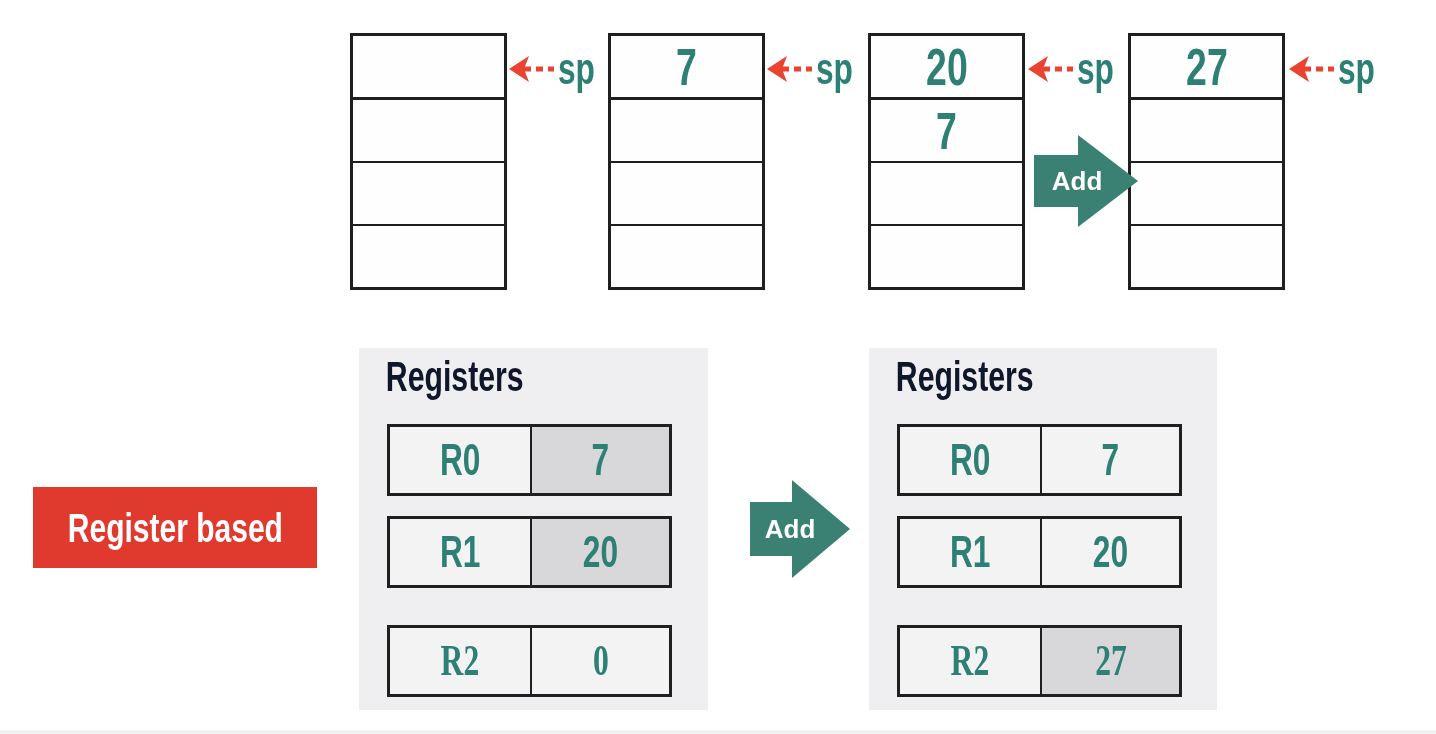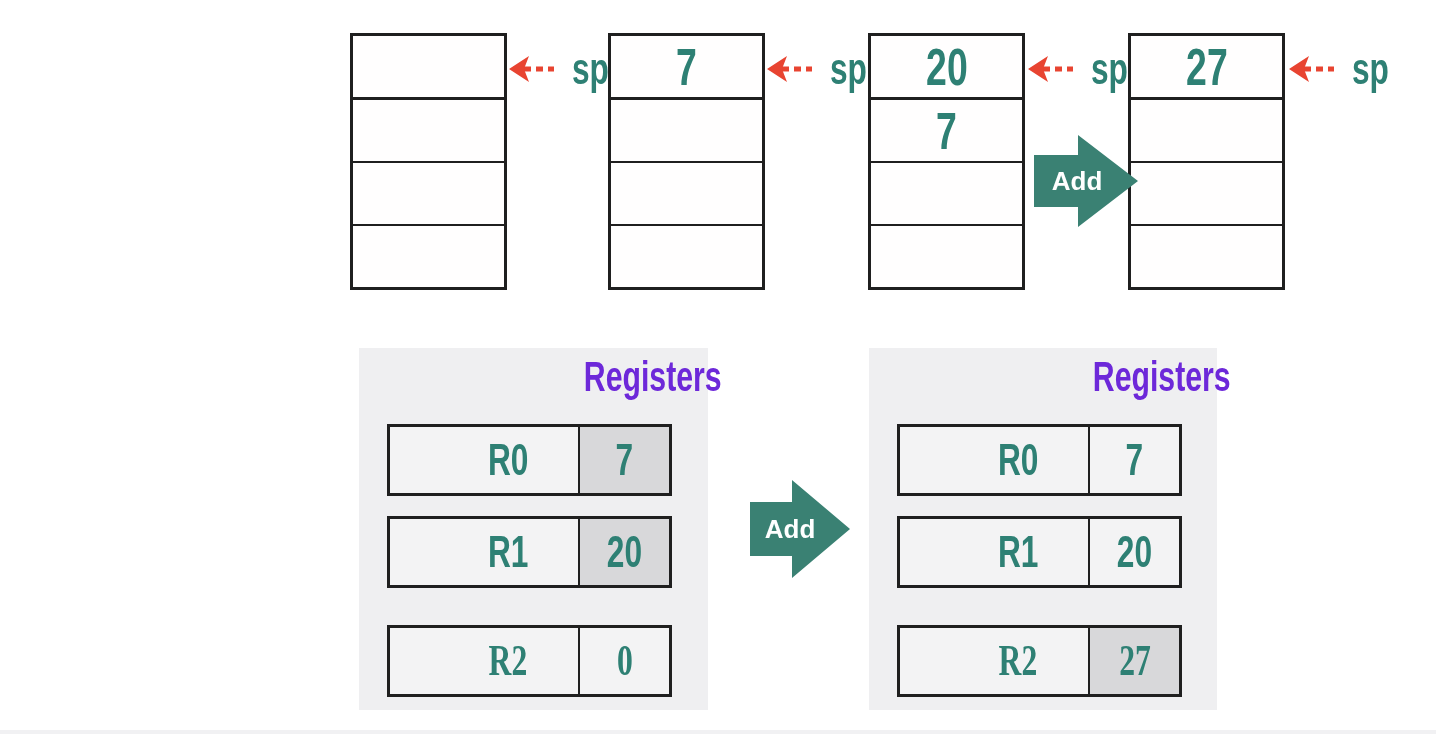--- a/index.html
+++ b/index.html
@@ -33,21 +33,21 @@
   }
   .stack-cell + .stack-cell { border-top:2px solid #1f1f1f; }
   .stack-cell:nth-child(2)  { border-top:3px solid #1f1f1f; }
   .stack-num {
     color:#2e8074; font-weight:bold; font-size:52px; line-height:1;
   }
 
   
   .sp-pointer {
     position:absolute; top:46px; height:46px;
-    display:flex; align-items:center; gap:17px;
+    display:flex; align-items:center; gap:3px;
   }
   .sp-line { stroke:#e84431; stroke-width:5; stroke-dasharray:7 5; }
   .sp-head { fill:#e84431; }
   .sp-text {
     color:#2e8074; font-weight:bold; font-size:44px; line-height:1;
   }
 
   
   .add-arrow { position:absolute; overflow:visible; }
   .add-shape { fill:#3a8173; }
@@ -56,36 +56,35 @@
     font-size:26px; font-weight:600; text-anchor:middle;
   }
 
   
   .panel {
     position:absolute; top:348px; height:362px; background:#efeff1;
   }
   .panel-before { left:359px; width:349px; }
   .panel-after  { left:869px; width:348px; }
   .panel-title {
-    position:absolute; top:8px; left:0; width:100%; text-align:right;
-    color:#6d28d9; font-weight:bold; font-size:42px; line-height:1;margin-left:40px;
+    position:absolute; top:8px; left:0; width:100%; text-align:left;
+    color:#0f172a; font-weight:bold; font-size:42px; line-height:1;
   }
   .reg-row {
     position:absolute; left:28px; width:285px; height:72px;
     border:3px solid #1f1f1f; box-sizing:border-box; display:flex;
     background:#f3f3f4;
   }
   .reg-row.r0 { top:76px; }
   .reg-row.r1 { top:168px; }
   .reg-row.r2 { top:277px;font-family:Liberation Serif, serif; }
   .reg-name {
     width:140px; border-right:2px solid #1f1f1f;
     display:flex; align-items:center; justify-content:center;
     background:#f3f3f4;
-    padding-left:48px;
   }
   .reg-value {
     flex:1; display:flex; align-items:center; justify-content:center;
     background:#f3f3f4;
   }
   .reg-value.shaded { background:#d8d8da; }
   .reg-text { color:#2e8074; font-weight:bold; font-size:44px; line-height:1; }
 
   .bottom-strip {
     position:absolute; left:0; bottom:0; width:100%; height:4px; background:#f1f1f3;
@@ -184,20 +183,23 @@
       <polygon class="sp-head" points="0,17 20,4 15,17 20,30"></polygon>
     </svg>
     <span class="sp-text cond-left">sp</span>
   </div>
 
   <svg class="add-arrow" style="left:1032px; top:133px" width="108" height="98" viewBox="0 0 108 98">
     <polygon class="add-shape" points="2,22 46,22 46,2 106,48 46,94 46,74 2,74"></polygon>
     <text class="add-text" x="45" y="57">Add</text>
   </svg>
 
+  <div class="red-box register-label">
+    <span class="cond">Register based</span>
+  </div>
 
   <div class="panel panel-before">
     <div class="panel-title">
       <span class="cond">Registers</span>
     </div>
     <div class="reg-row r0">
       <div class="reg-name">
           <span class="reg-text cond">R0</span>
         </div>
       <div class="reg-value shaded">

